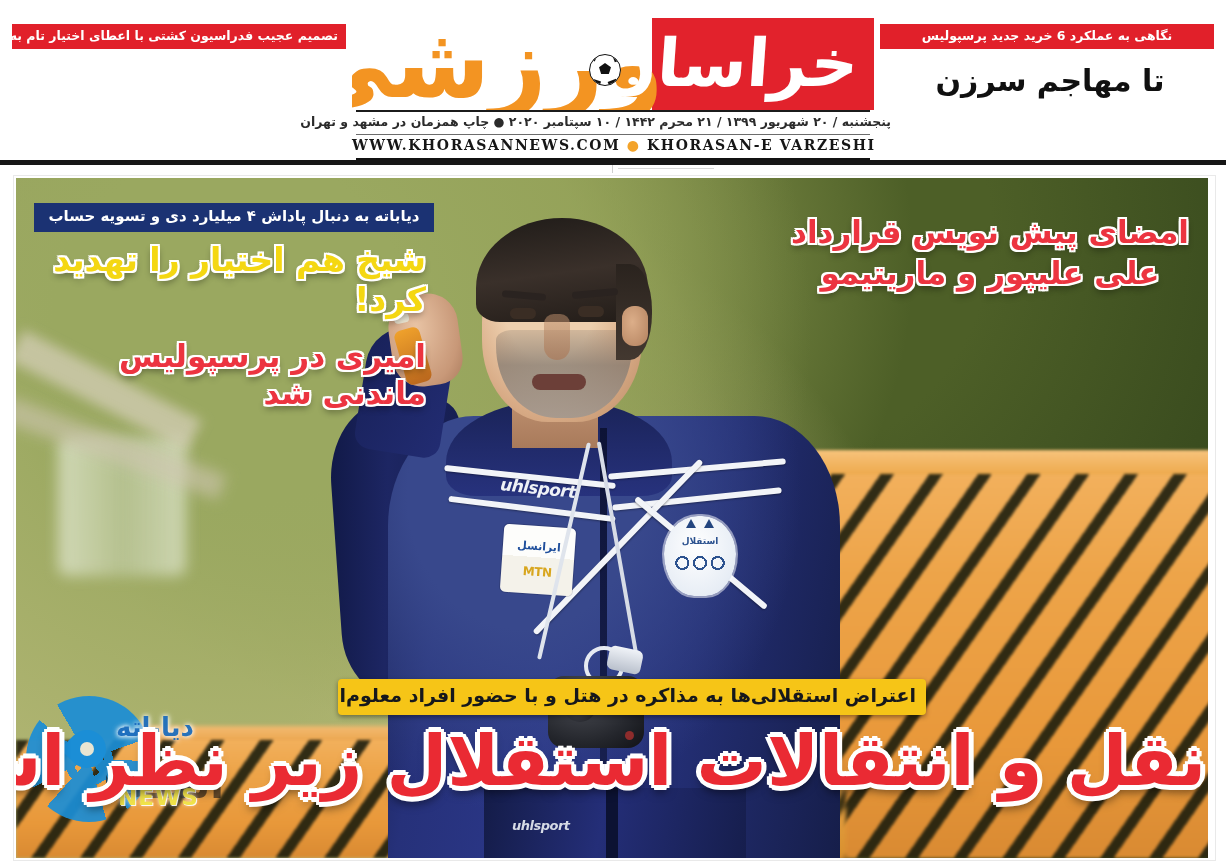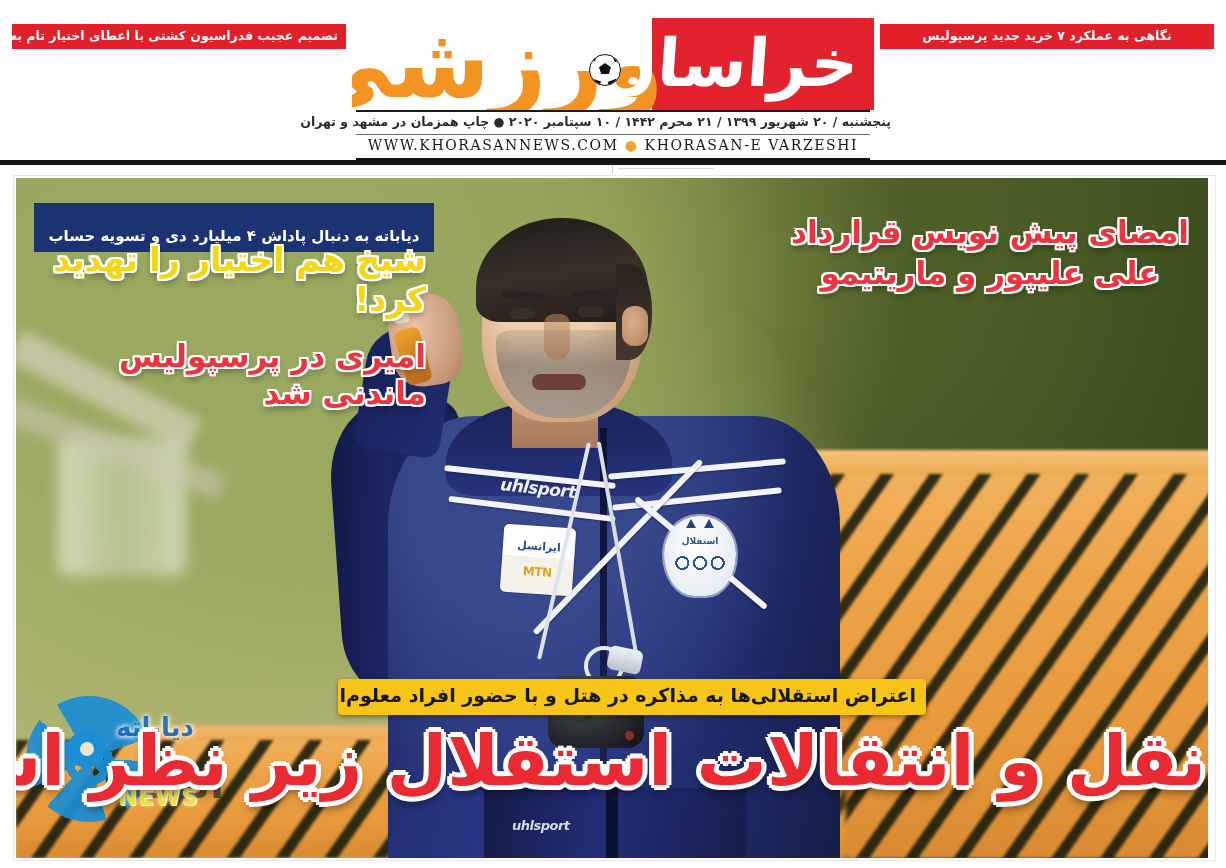--- a/index.html
+++ b/index.html
@@ -58,21 +58,21 @@
   #date-rule-top{position:absolute;left:4px;top:92px;width:514px;height:2px;background:#1b1b1b;}
   #date-line{
     position:absolute;left:17px;top:96px;width:522px;text-align:right;
     font-size:12.5px;font-weight:bold;color:#2b2b2b;letter-spacing:-0.2px;
     white-space:nowrap;
   }
   .bullet{color:#f3a32a;font-size:14px;}
   #date-rule-mid{position:absolute;left:4px;top:116px;width:514px;height:1px;background:#6c6c6c;}
   #url-line{
     position:absolute;left:0;top:119px;width:522px;text-align:center;direction:ltr;
-    font-family:"DejaVu Serif","Liberation Serif",serif;font-weight:normal;font-size:14px;
+    font-family:"DejaVu Serif","Liberation Serif",serif;font-weight:bold;font-size:14px;
     color:#161616;letter-spacing:1.6px;white-space:nowrap;
   }
   #date-rule-bot{position:absolute;left:4px;top:140px;width:514px;height:3px;background:#111;}
 
   #header-hr{position:absolute;left:0;top:160px;width:1226px;height:5px;background:#161616;}
   #header-tick{position:absolute;left:612px;top:165px;width:1px;height:8px;background:#cfcfcf;}
   #header-tick2{position:absolute;left:618px;top:168px;width:96px;height:1px;background:#d8d8d8;}
 
   
   #photo-frame{
@@ -334,21 +334,21 @@
   #uhlsport-leg{
     position:absolute;left:196px;top:640px;width:78px;height:16px;
     color:#d6dbe6;font-size:13px;font-weight:bold;font-style:italic;
     direction:ltr;letter-spacing:-.5px;
   }
 
   
   #ov-kicker-left{
     position:absolute;left:18px;top:25px;width:388px;
     background:#1b3273;color:#fff;text-align:center;font-weight:bold;
-    font-size:15px;line-height:1.2;padding:24px 6px 7px 6px;
+    font-size:15px;line-height:1.2;padding:4px 6px 7px 6px;
     letter-spacing:-0.3px;white-space:nowrap;overflow:hidden;
   }
   #ov-head-left{
     position:absolute;left:12px;top:62px;width:398px;text-align:right;
     color:#f4d712;font-weight:bold;font-size:33px;line-height:1.2;
     letter-spacing:-0.6px;
     text-shadow:
       -2px 0 0 #fff,2px 0 0 #fff,0 -2px 0 #fff,0 2px 0 #fff,
       -2px -2px 0 #fff,2px -2px 0 #fff,-2px 2px 0 #fff,2px 2px 0 #fff,
       0 4px 7px rgba(0,0,0,.45);
@@ -475,22 +475,23 @@
     <div id="date-rule-mid"></div>
     <div id="url-line">
       <span>WWW.KHORASANNEWS.COM</span>
       <span class="bullet">●</span>
       <span>KHORASAN-E VARZESHI</span>
     </div>
     <div id="date-rule-bot"></div>
   </div>
 
   <div class="teaser right">
-    <div class="teaser-kicker">نگاهی به عملکرد ۷ خرید جدید پرسپولیس</div>
+    <div class="teaser-kicker">نگاهی به عملکرد 6 خرید جدید پرسپولیس</div>
     <div class="teaser-head">
+      <span class="ln">تا مهاجم سرزن</span>
     </div>
   </div>
 </div>
 
 <div id="header-hr"></div>
 <div id="header-tick"></div>
 <div id="header-tick2"></div>
 
 <div id="photo-frame">
   <div id="photo">

